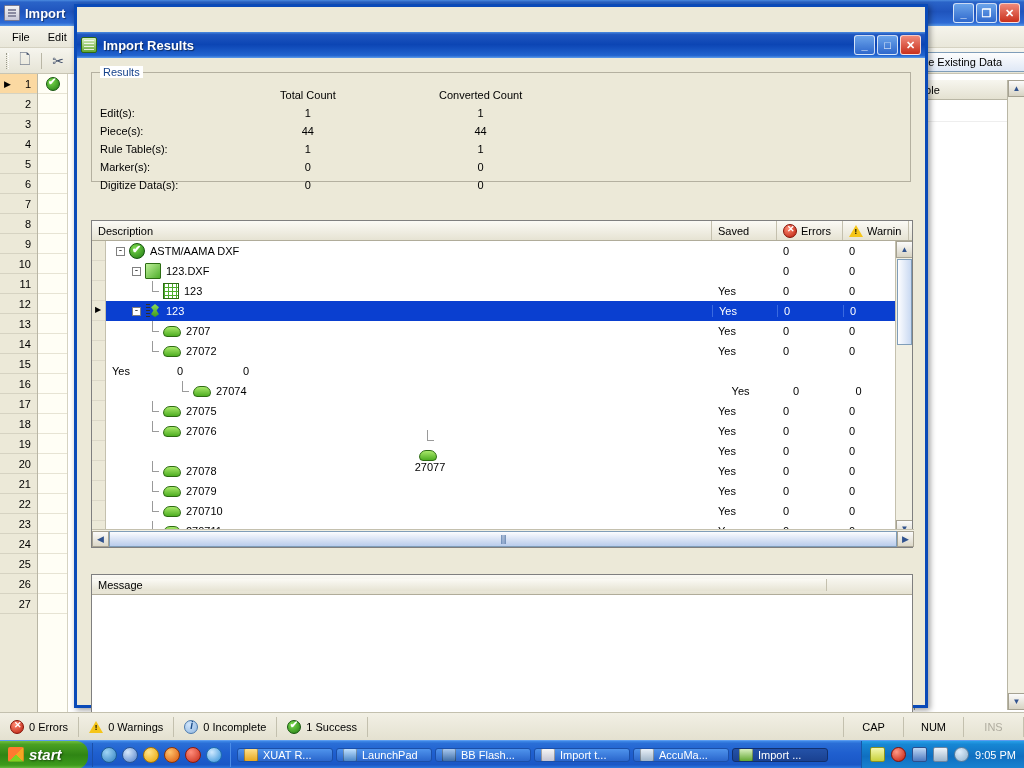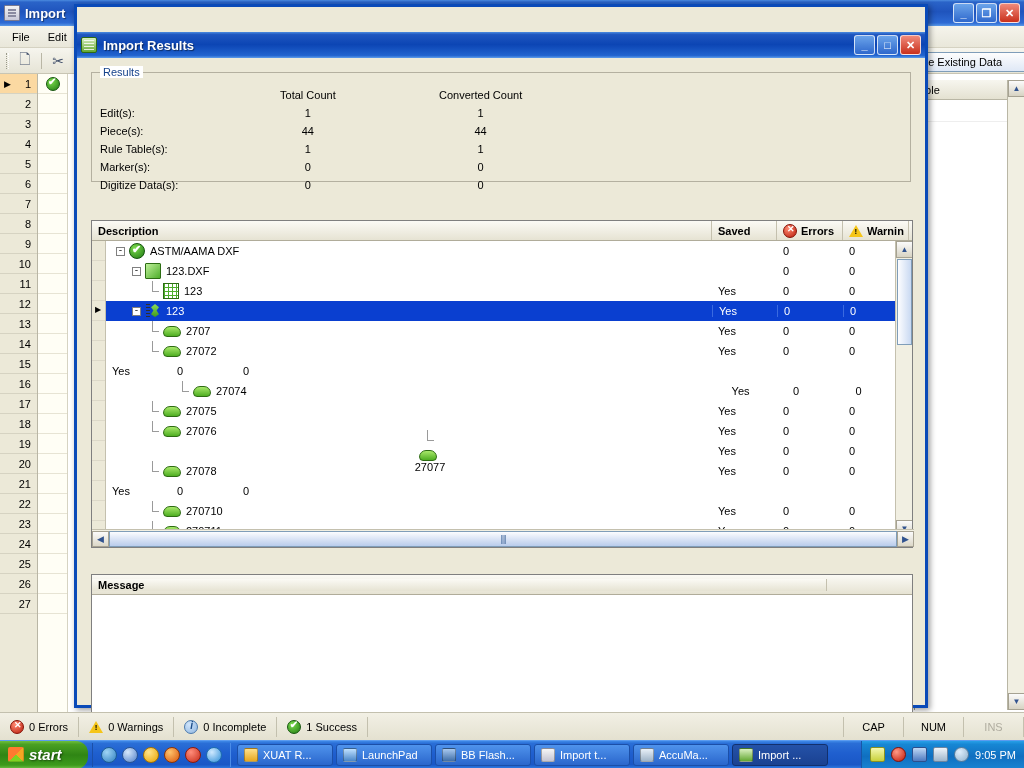--- a/index.html
+++ b/index.html
@@ -164,21 +164,20 @@
   #tree-header {
     display:flex; height:20px;
     background:linear-gradient(180deg,#fbfaf5,#e6e3d3);
     border-bottom:1px solid #b0ac9a;
   }
   .th {
     display:flex; align-items:center; gap:4px;
     padding-left:6px; font-size:11px; color:#000;
     border-right:1px solid #c4c0ae;
     background:linear-gradient(180deg,#fbfaf5,#e6e3d3);
-    font-weight:bold;
   }
   .th.desc  { width:620px; }
   .th.saved { width:65px; }
   .th.err   { width:66px; }
   .th.warn  { width:66px; }
 
   #tree-scrollarea { position:relative; height:296px; overflow:hidden; background:#fff; }
   #tree-rowsel-col { position:absolute; left:0; top:0; width:14px; height:296px;
     background:#ece9d8; border-right:1px solid #c4c0ae; }
   .gutter-cell { height:20px; border-bottom:1px solid #ddd9c9; position:relative;}
@@ -315,21 +314,21 @@
       linear-gradient(135deg,#ff7a2f 0 50%,transparent 50%),
       linear-gradient(45deg,#7ed321 0 50%,transparent 50%);
     background-color:#f5a623; border-radius:2px;
     box-shadow: inset -1px -1px 0 rgba(0,0,0,.15);
   }
   #quicklaunch { display:flex; align-items:center; gap:5px; padding:0 8px;
     border-left:1px solid #1b4fa8; border-right:1px solid #4b8ce8; margin-left:4px; height:24px;}
   .ql { width:16px; height:16px; border-radius:50%; flex:none; }
   #tasks { display:flex; align-items:center; gap:3px; padding-left:6px; flex:1; overflow:hidden;}
   .task {
-    height:22px; width:96px; border-radius:3px; display:flex; align-items:center; gap:5px;
+    height:14px; width:96px; border-radius:3px; display:flex; align-items:center; gap:5px;
     padding:0 6px; color:#fff; font-size:11px; white-space:nowrap; overflow:hidden;
     background:linear-gradient(180deg,#4f93ec,#2a66cc);
     border:1px solid #1b4fa8;
   }
   .task.active { background:linear-gradient(180deg,#2452a8,#1a4191); border-color:#12306d;}
   .task-ico{ width:14px; height:14px; flex:none; border-radius:2px;}
   #tray {
     height:28px; display:flex; align-items:center; gap:6px; padding:0 8px;
     background:linear-gradient(180deg,#27a0e8 0%,#1787d4 12%,#0f6fc0 55%,#1a84d2 100%);
     border-left:1px solid #1757a8; color:#fff; font-size:11px;
@@ -695,20 +694,25 @@
                 <div class="tcell-desc" style="padding-left: 42px;">
                   <span class="elbow"></span>
                   <span class="ic-piece"></span>
                   <span>27078</span>
                 </div>
                 <div class="tcell-saved">Yes</div>
                 <div class="tcell-err">0</div>
                 <div class="tcell-warn">0</div>
               </div>
               <div class="trow">
+                <div class="tcell-desc" style="padding-left: 42px;">
+                  <span class="elbow"></span>
+                  <span class="ic-piece"></span>
+                  <span>27079</span>
+                </div>
                 <div class="tcell-saved">Yes</div>
                 <div class="tcell-err">0</div>
                 <div class="tcell-warn">0</div>
               </div>
               <div class="trow">
                 <div class="tcell-desc" style="padding-left: 42px;">
                   <span class="elbow"></span>
                   <span class="ic-piece"></span>
                   <span>270710</span>
                 </div>

